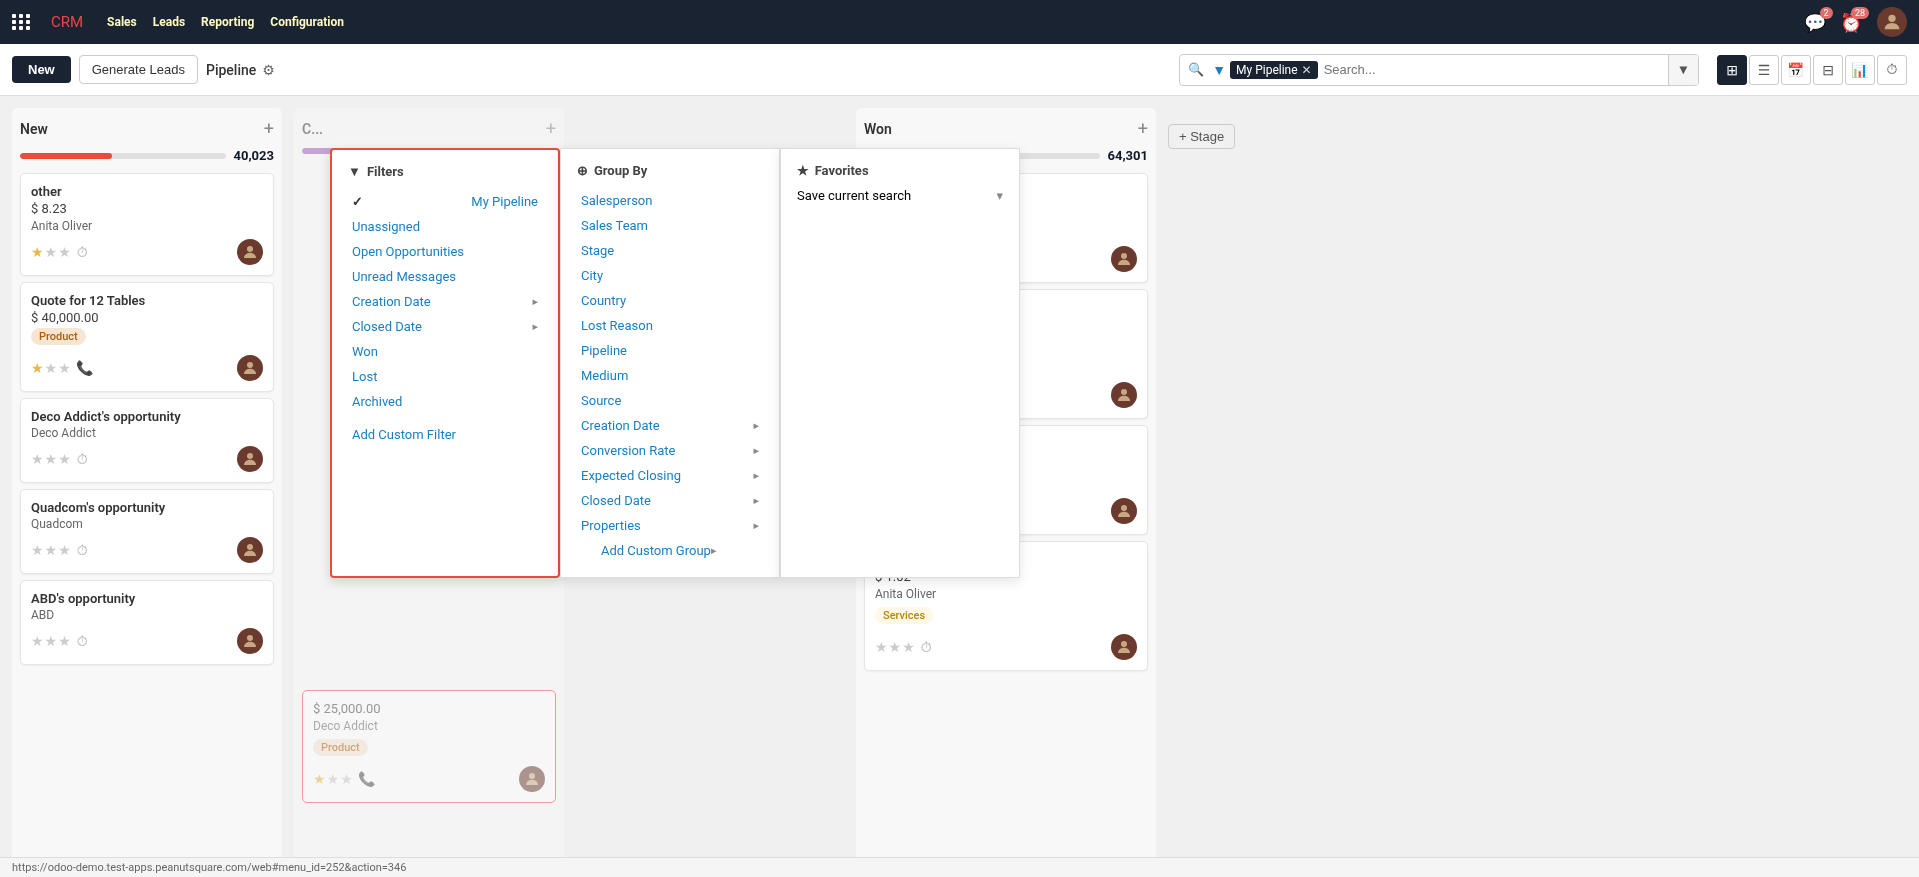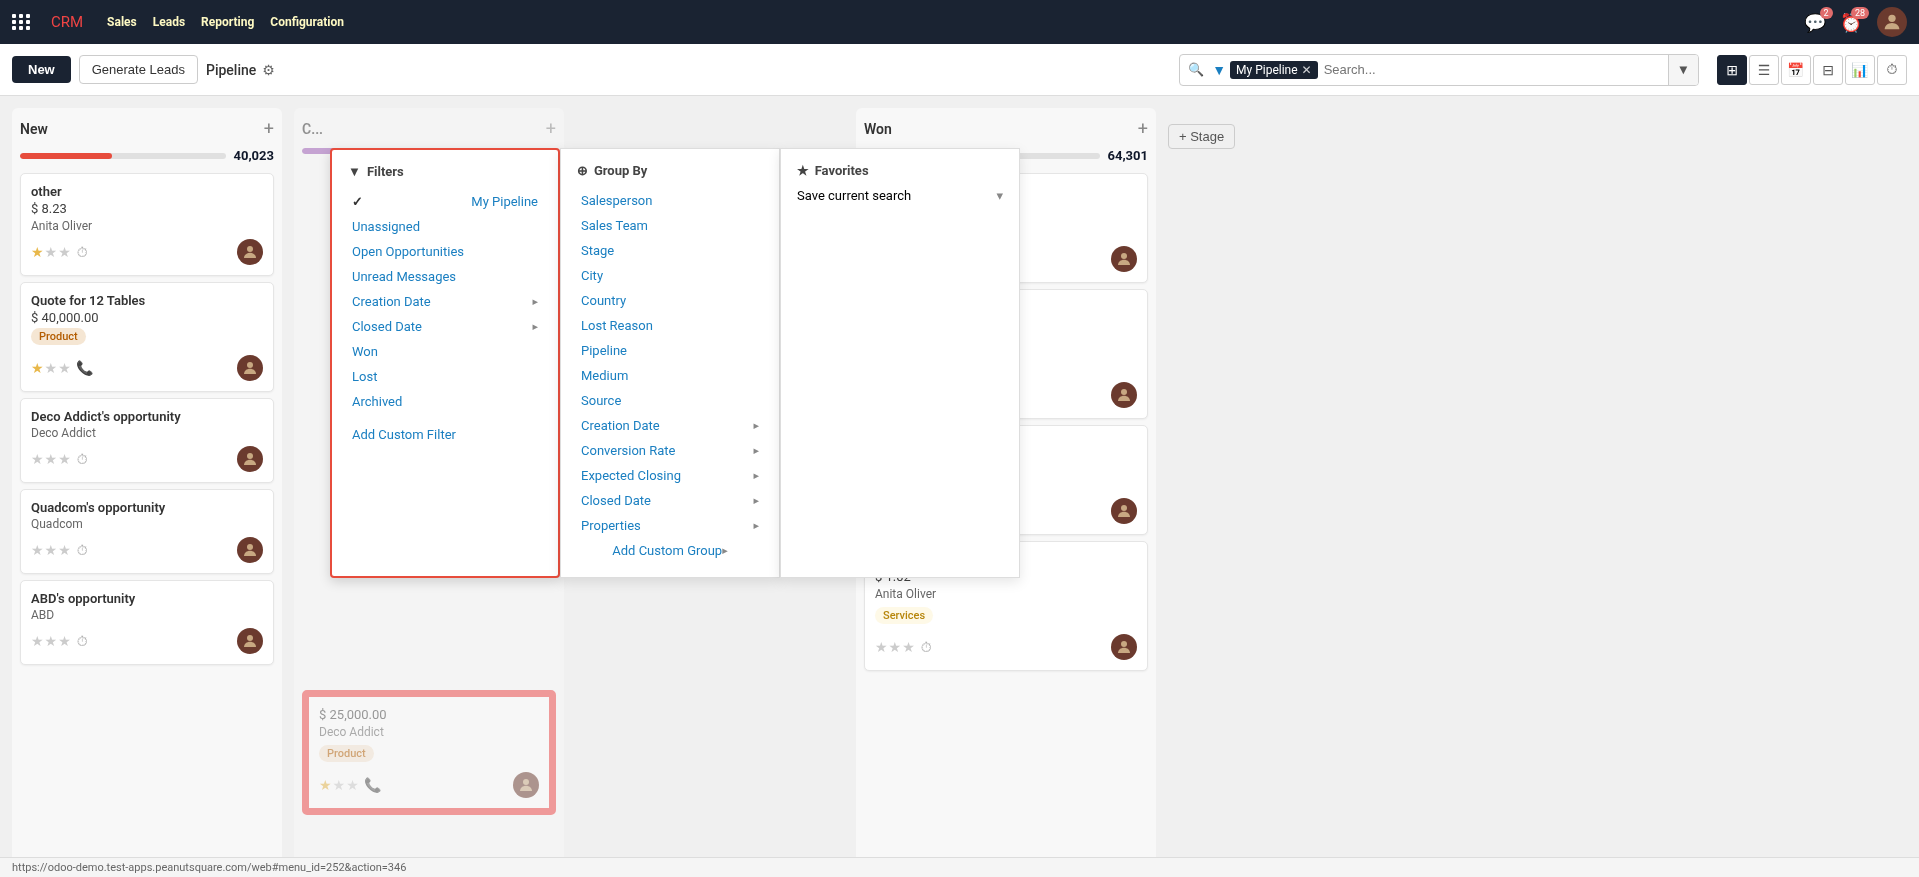--- a/index.html
+++ b/index.html
@@ -306,21 +306,21 @@
       bottom: 0;
       left: 0;
       right: 0;
     }
 
     
     .partial-card {
       background: #fff;
       border-radius: 5px;
       padding: 10px;
-      border: 7px solid #ef4444;
+      border: 1px solid #ef4444;
       cursor: pointer;
     }
   </style>
 </head>
 <body>
 
 <nav class="topnav">
   <div class="topnav-apps">
     <div class="apps-grid">
       <span></span>
@@ -688,21 +688,21 @@
           <span class="chevron">▸</span>
       </div>
       <div class="panel-item" style="justify-content:space-between;display:flex;">
         <span>Closed Date</span>
           <span class="chevron">▸</span>
       </div>
       <div class="panel-item" style="justify-content:space-between;display:flex;">
         <span>Properties</span>
           <span class="chevron">▸</span>
       </div>
-      <div class="panel-item" style="justify-content:center;display:flex;">
+      <div class="panel-item" style="justify-content:flex-start;display:flex;margin-left:20px;">
         <span>Add Custom Group</span>
           <span class="chevron">▸</span>
       </div>
     </div>
 
     <div class="favorites-panel">
       <div class="panel-title">
         <span>★</span>
         <span>Favorites</span>
       </div>

